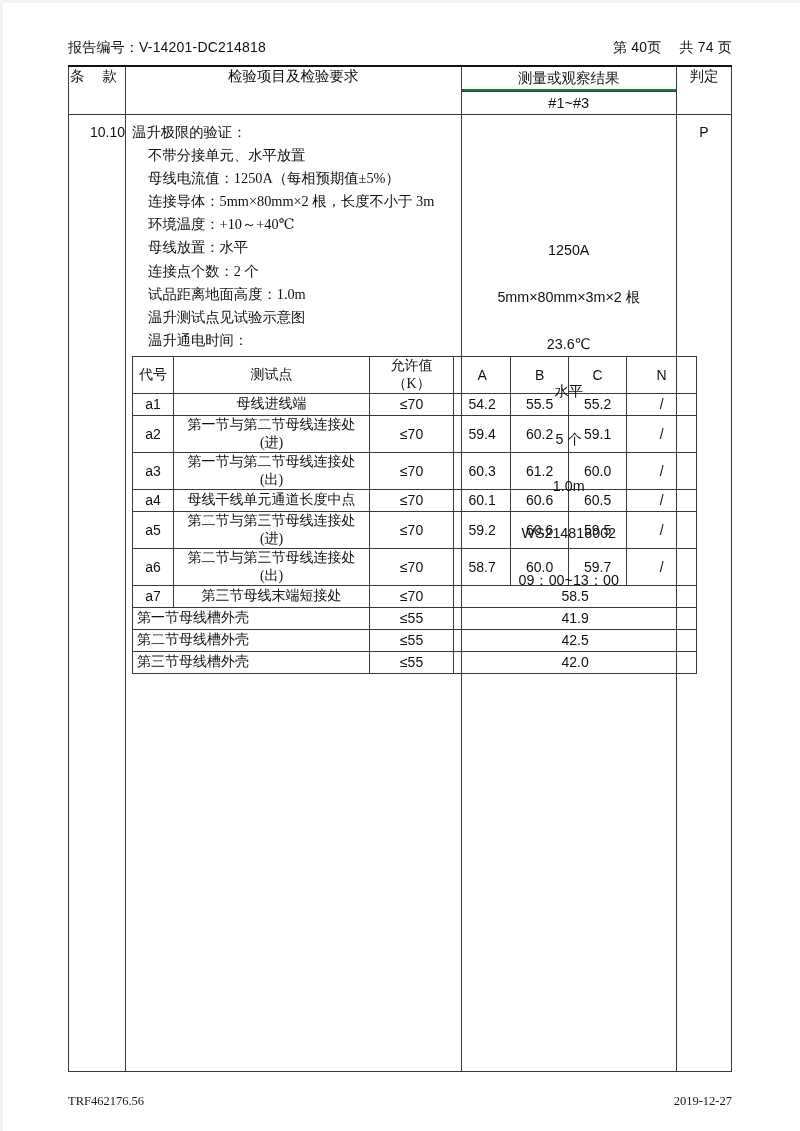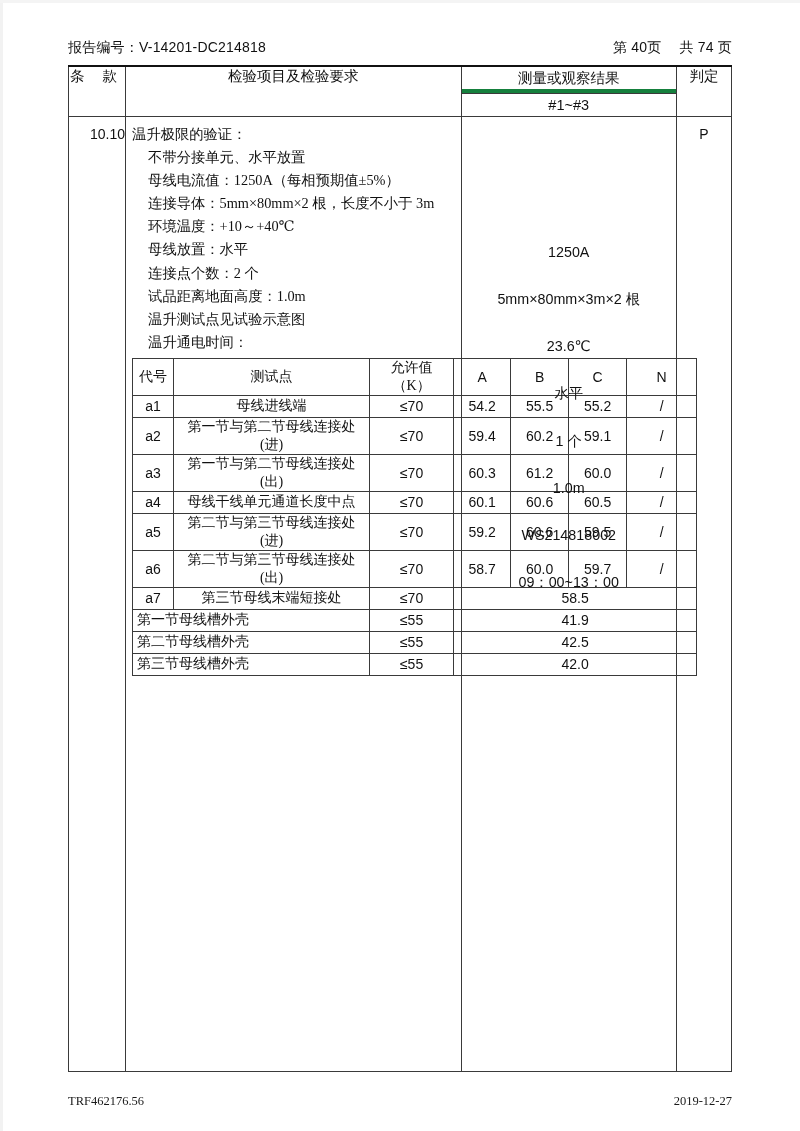--- a/index.html
+++ b/index.html
@@ -99,21 +99,21 @@
     padding: 0 !important;
     vertical-align: top;
   }
   .hdr-result-top, .hdr-result-bot {
     text-align: center;
     font-size: 14.5px;
     font-family: "Liberation Sans", "DejaVu Sans", sans-serif;
     height: 22px;
     line-height: 22px;
   }
-  .hdr-result-top { border-bottom: 4px solid #15803d; }
+  .hdr-result-top { border-bottom: 2px solid #15803d; }
 
   
   .clause-cell {
     text-align: right;
     font-family: "Liberation Sans", "DejaVu Sans", sans-serif;
     font-size: 14px;
     padding-top: 9px !important;
   }
   .verdict-cell {
     text-align: center;
@@ -336,21 +336,21 @@
           </table>
         </td>
 
         <td class="result-cell">
           <div class="res-line blank">.</div>
           <div class="res-line blank">.</div>
           <div class="res-line">1250A</div>
           <div class="res-line">5mm×80mm×3m×2 根</div>
           <div class="res-line">23.6℃</div>
           <div class="res-line cn">水平</div>
-          <div class="res-line">1 个</div>
+          <div class="res-line">5 个</div>
           <div class="res-line">1.0m</div>
           <div class="res-line">WS214818002</div>
           <div class="res-line">09：00~13：00</div>
         </td>
 
         <td class="verdict-cell">P</td>
       </tr>
     </tbody>
   </table>
 

